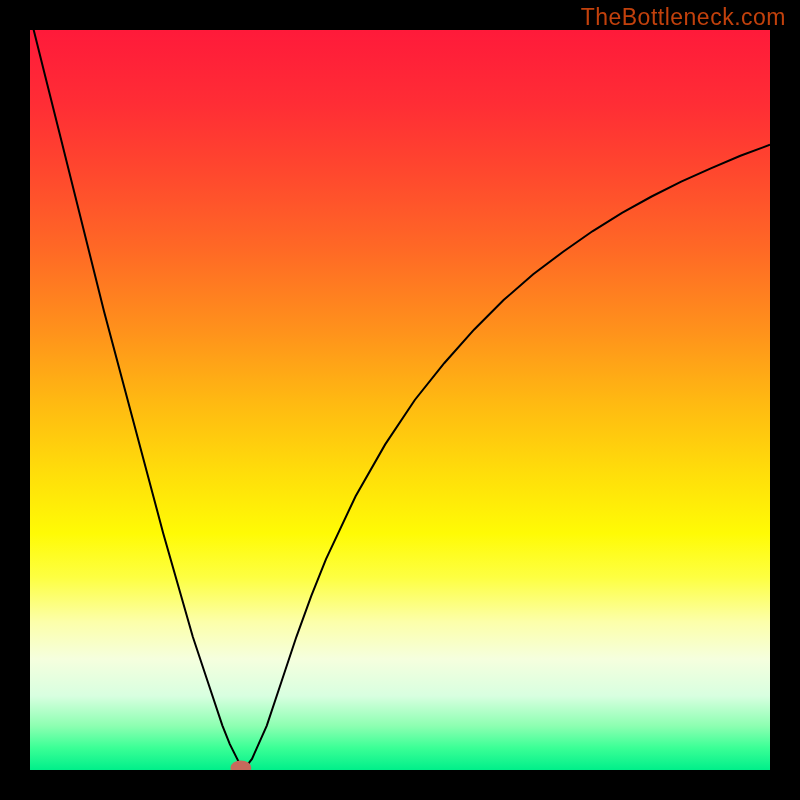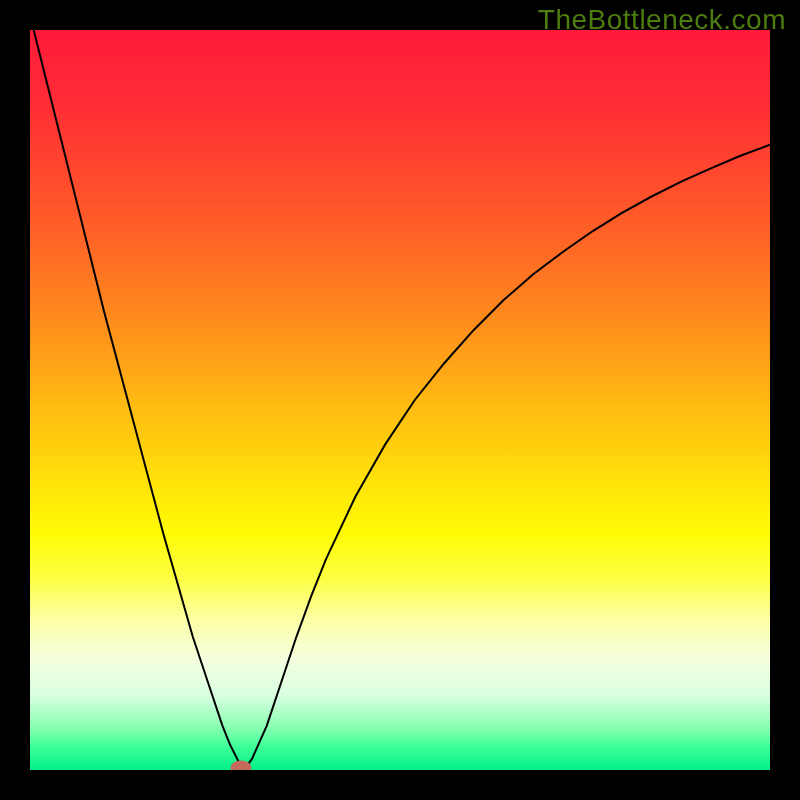--- a/index.html
+++ b/index.html
@@ -2,22 +2,22 @@
 <html><head>
 <meta charset="utf-8">
 <style>
   * { margin: 0; padding: 0; box-sizing: border-box; }
   html, body { width: 800px; height: 800px; overflow: hidden; }
   body { background: #000; font-family: Arial, sans-serif; position: relative; }
   .watermark {
     position: absolute;
     top: 4px;
     right: 14px;
-    color: #4d7c0f;
-    font-size: 28px;
+    color: #c2410c;
+    font-size: 23px;
     font-weight: 500;
     letter-spacing: 0.5px;
     z-index: 10;
   }
   .plot-wrap {
     position: absolute;
     left: 30px;
     top: 30px;
     width: 740px;
     height: 740px;

